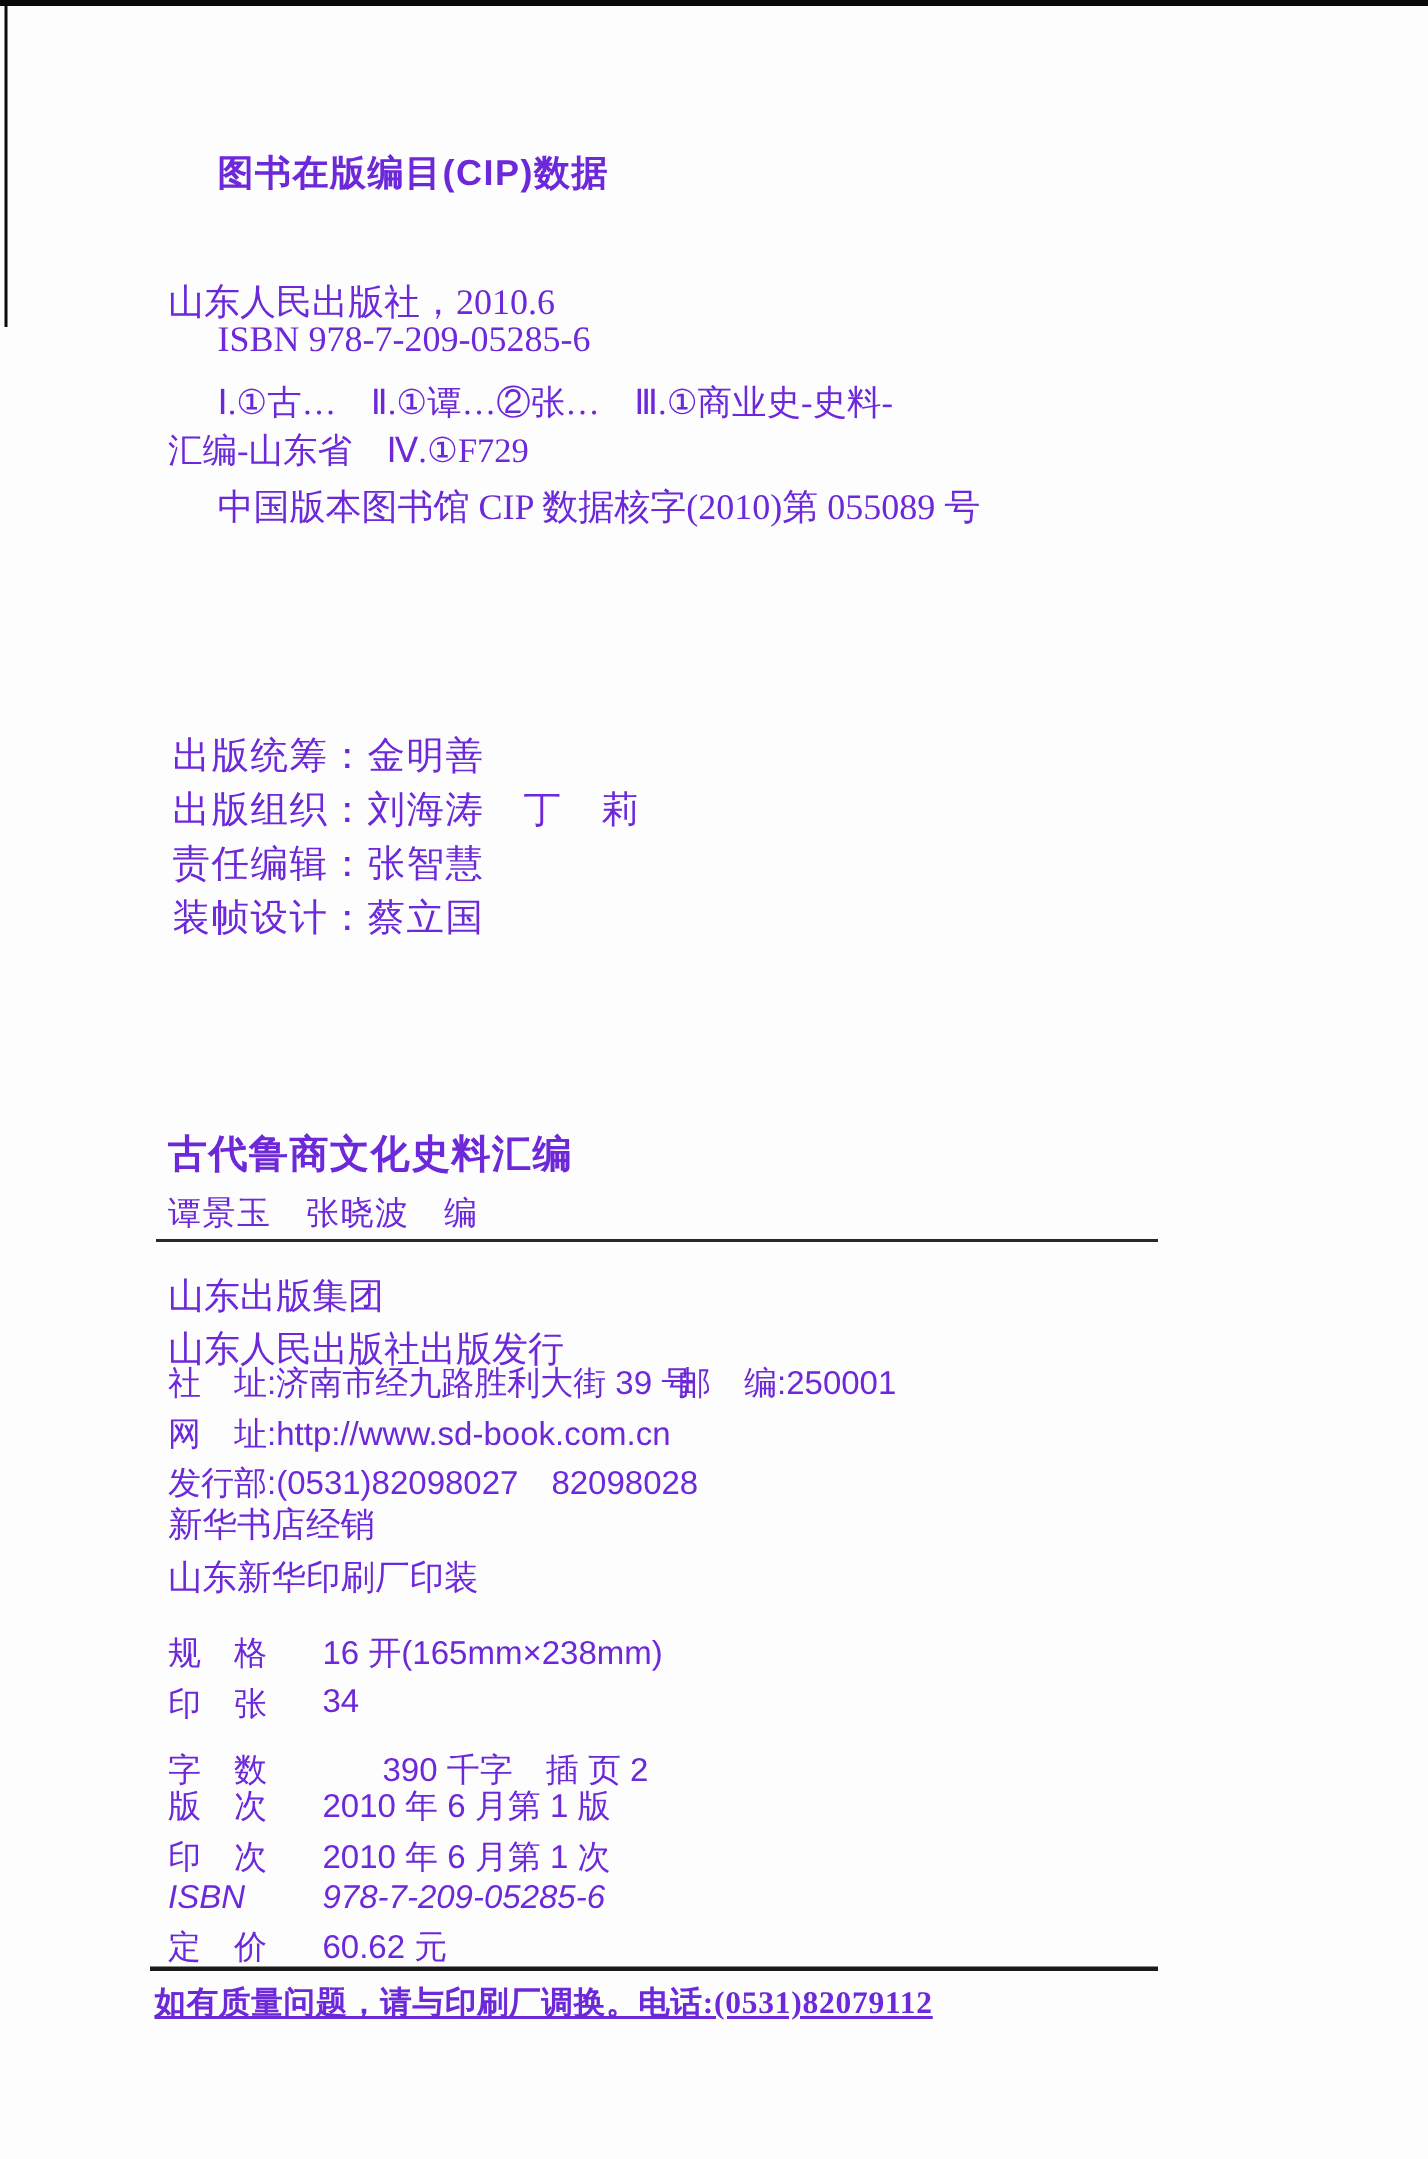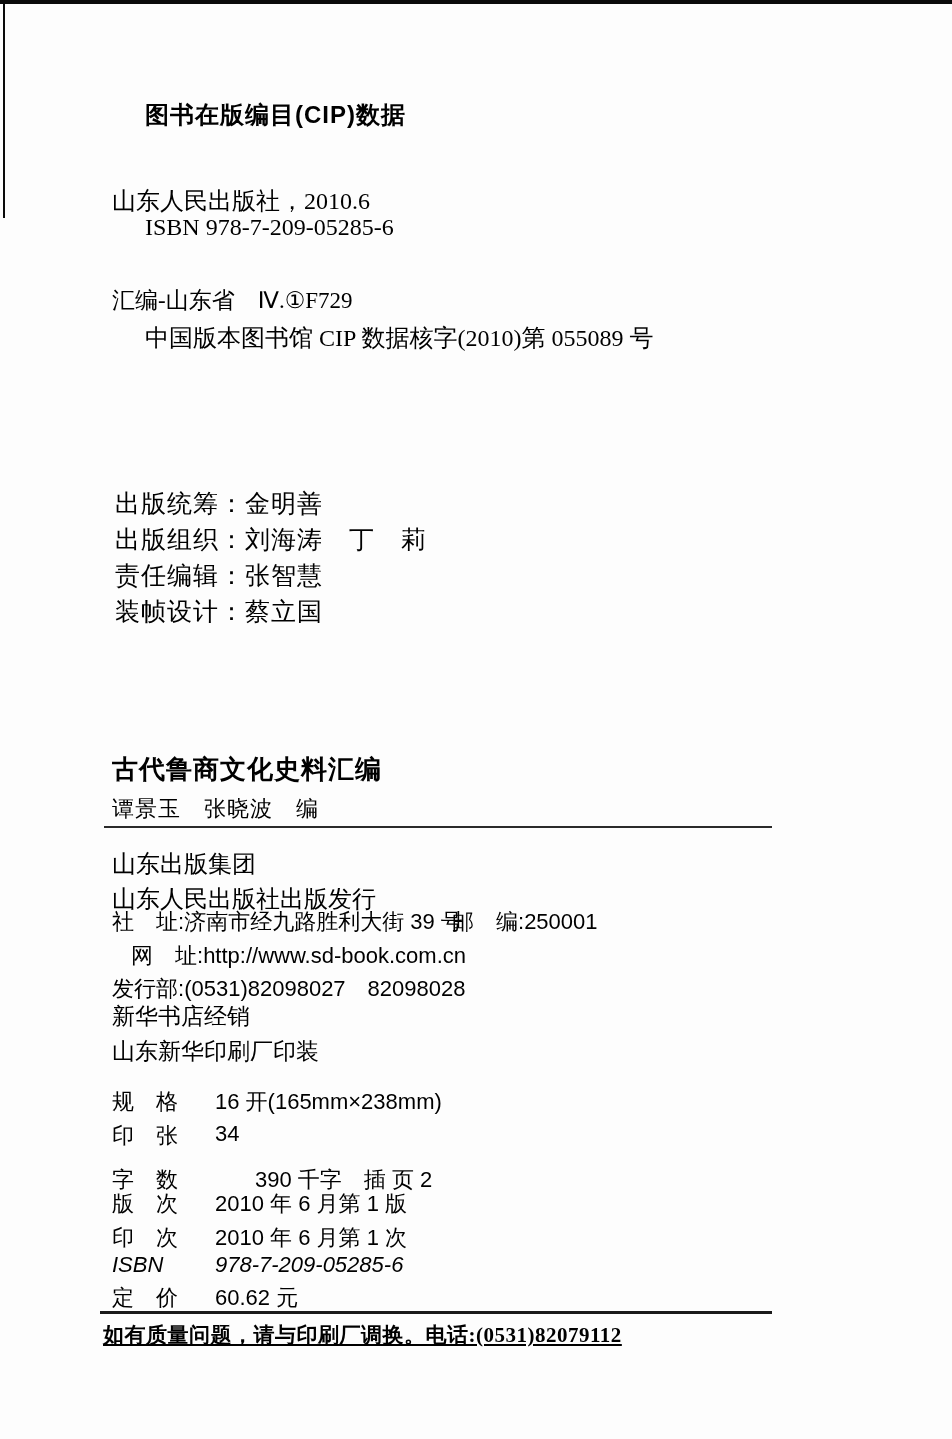--- a/index.html
+++ b/index.html
@@ -5,21 +5,21 @@
   html, body { margin: 0; padding: 0; }
   body { background: #e8e8e8; }
   .page {
     position: relative;
     width: 952px;
     height: 1439px;
     margin: 0 auto;
     background: #fdfdfd;
     overflow: hidden;
     font-family: "Liberation Serif", serif;
-    color: #000000;
+    color: #6d28d9;
   }
   .abs { position: absolute; white-space: nowrap; }
 
   
   .scan-top-bar { position: absolute; top: 0; left: 0; width: 952px; height: 4px; background: #0a0a0a; }
   .scan-left-line { position: absolute; top: 0; left: 3px; width: 2px; height: 218px; background: #0a0a0a; }
 
   
   .cip-header { left: 145px; top: 99px; font-size: 24px; font-weight: bold; font-family: "Liberation Sans", sans-serif; letter-spacing: 1px; }
   .cip-line1 { left: 145px; top: 152px; font-size: 24px; }
@@ -40,21 +40,21 @@
   .book-title { left: 112px; top: 752px; font-size: 26px; font-weight: bold; font-family: "Liberation Sans", sans-serif; letter-spacing: 1px; }
   .book-editors { left: 112px; top: 794px; font-size: 22px; font-family: "Liberation Sans", sans-serif; letter-spacing: 1px; }
   .rule-1 { left: 104px; top: 826px; width: 668px; height: 2px; background: #2a2a2a; }
 
   
   .pub-sans { font-family: "Liberation Sans", sans-serif; }
   .pub-group    { left: 112px; top: 848px; font-size: 24px; }
   .pub-name     { left: 112px; top: 883px; font-size: 24px; }
   .pub-address  { left: 112px; top: 907px; font-size: 22px; width: 700px; }
   .pub-zip      { position: absolute; left: 340px; top: 0; }
-  .pub-web      { left: 112px; top: 941px; font-size: 22px; margin-left: 19px; }
+  .pub-web      { left: 112px; top: 941px; font-size: 22px; }
   .pub-dist     { left: 112px; top: 974px; font-size: 22px; }
   .pub-seller   { left: 112px; top: 1001px; font-size: 23px; }
   .pub-printer  { left: 112px; top: 1036px; font-size: 23px; }
 
   
   .spec-row { left: 112px; font-size: 22px; font-family: "Liberation Sans", sans-serif; display: flex; }
   .spec-label { display: inline-block; width: 103px; }
   .spec-row-0 { top: 1087px; }
   .spec-row-1 { top: 1121px; }
   .spec-row-2 { top: 1165px; gap: 40px; }
@@ -71,20 +71,21 @@
 <body>
 
 <div class="page">
 
   <div class="scan-top-bar"></div>
   <div class="scan-left-line"></div>
 
   <div class="abs cip-header">图书在版编目(CIP)数据</div>
   <div class="abs cip-line2">山东人民出版社，2010.6</div>
   <div class="abs cip-isbn">ISBN 978-7-209-05285-6</div>
+  <div class="abs cip-class1">Ⅰ.①古…　Ⅱ.①谭…②张…　Ⅲ.①商业史-史料-</div>
   <div class="abs cip-class2">汇编-山东省　Ⅳ.①F729</div>
   <div class="abs cip-record">中国版本图书馆 CIP 数据核字(2010)第 055089 号</div>
 
   <div class="abs staff-row staff-row-0">
     <span>出版统筹：</span><span>金明善</span>
   </div>
   <div class="abs staff-row staff-row-1">
     <span>出版组织：</span><span>刘海涛　丁　莉</span>
   </div>
   <div class="abs staff-row staff-row-2">

